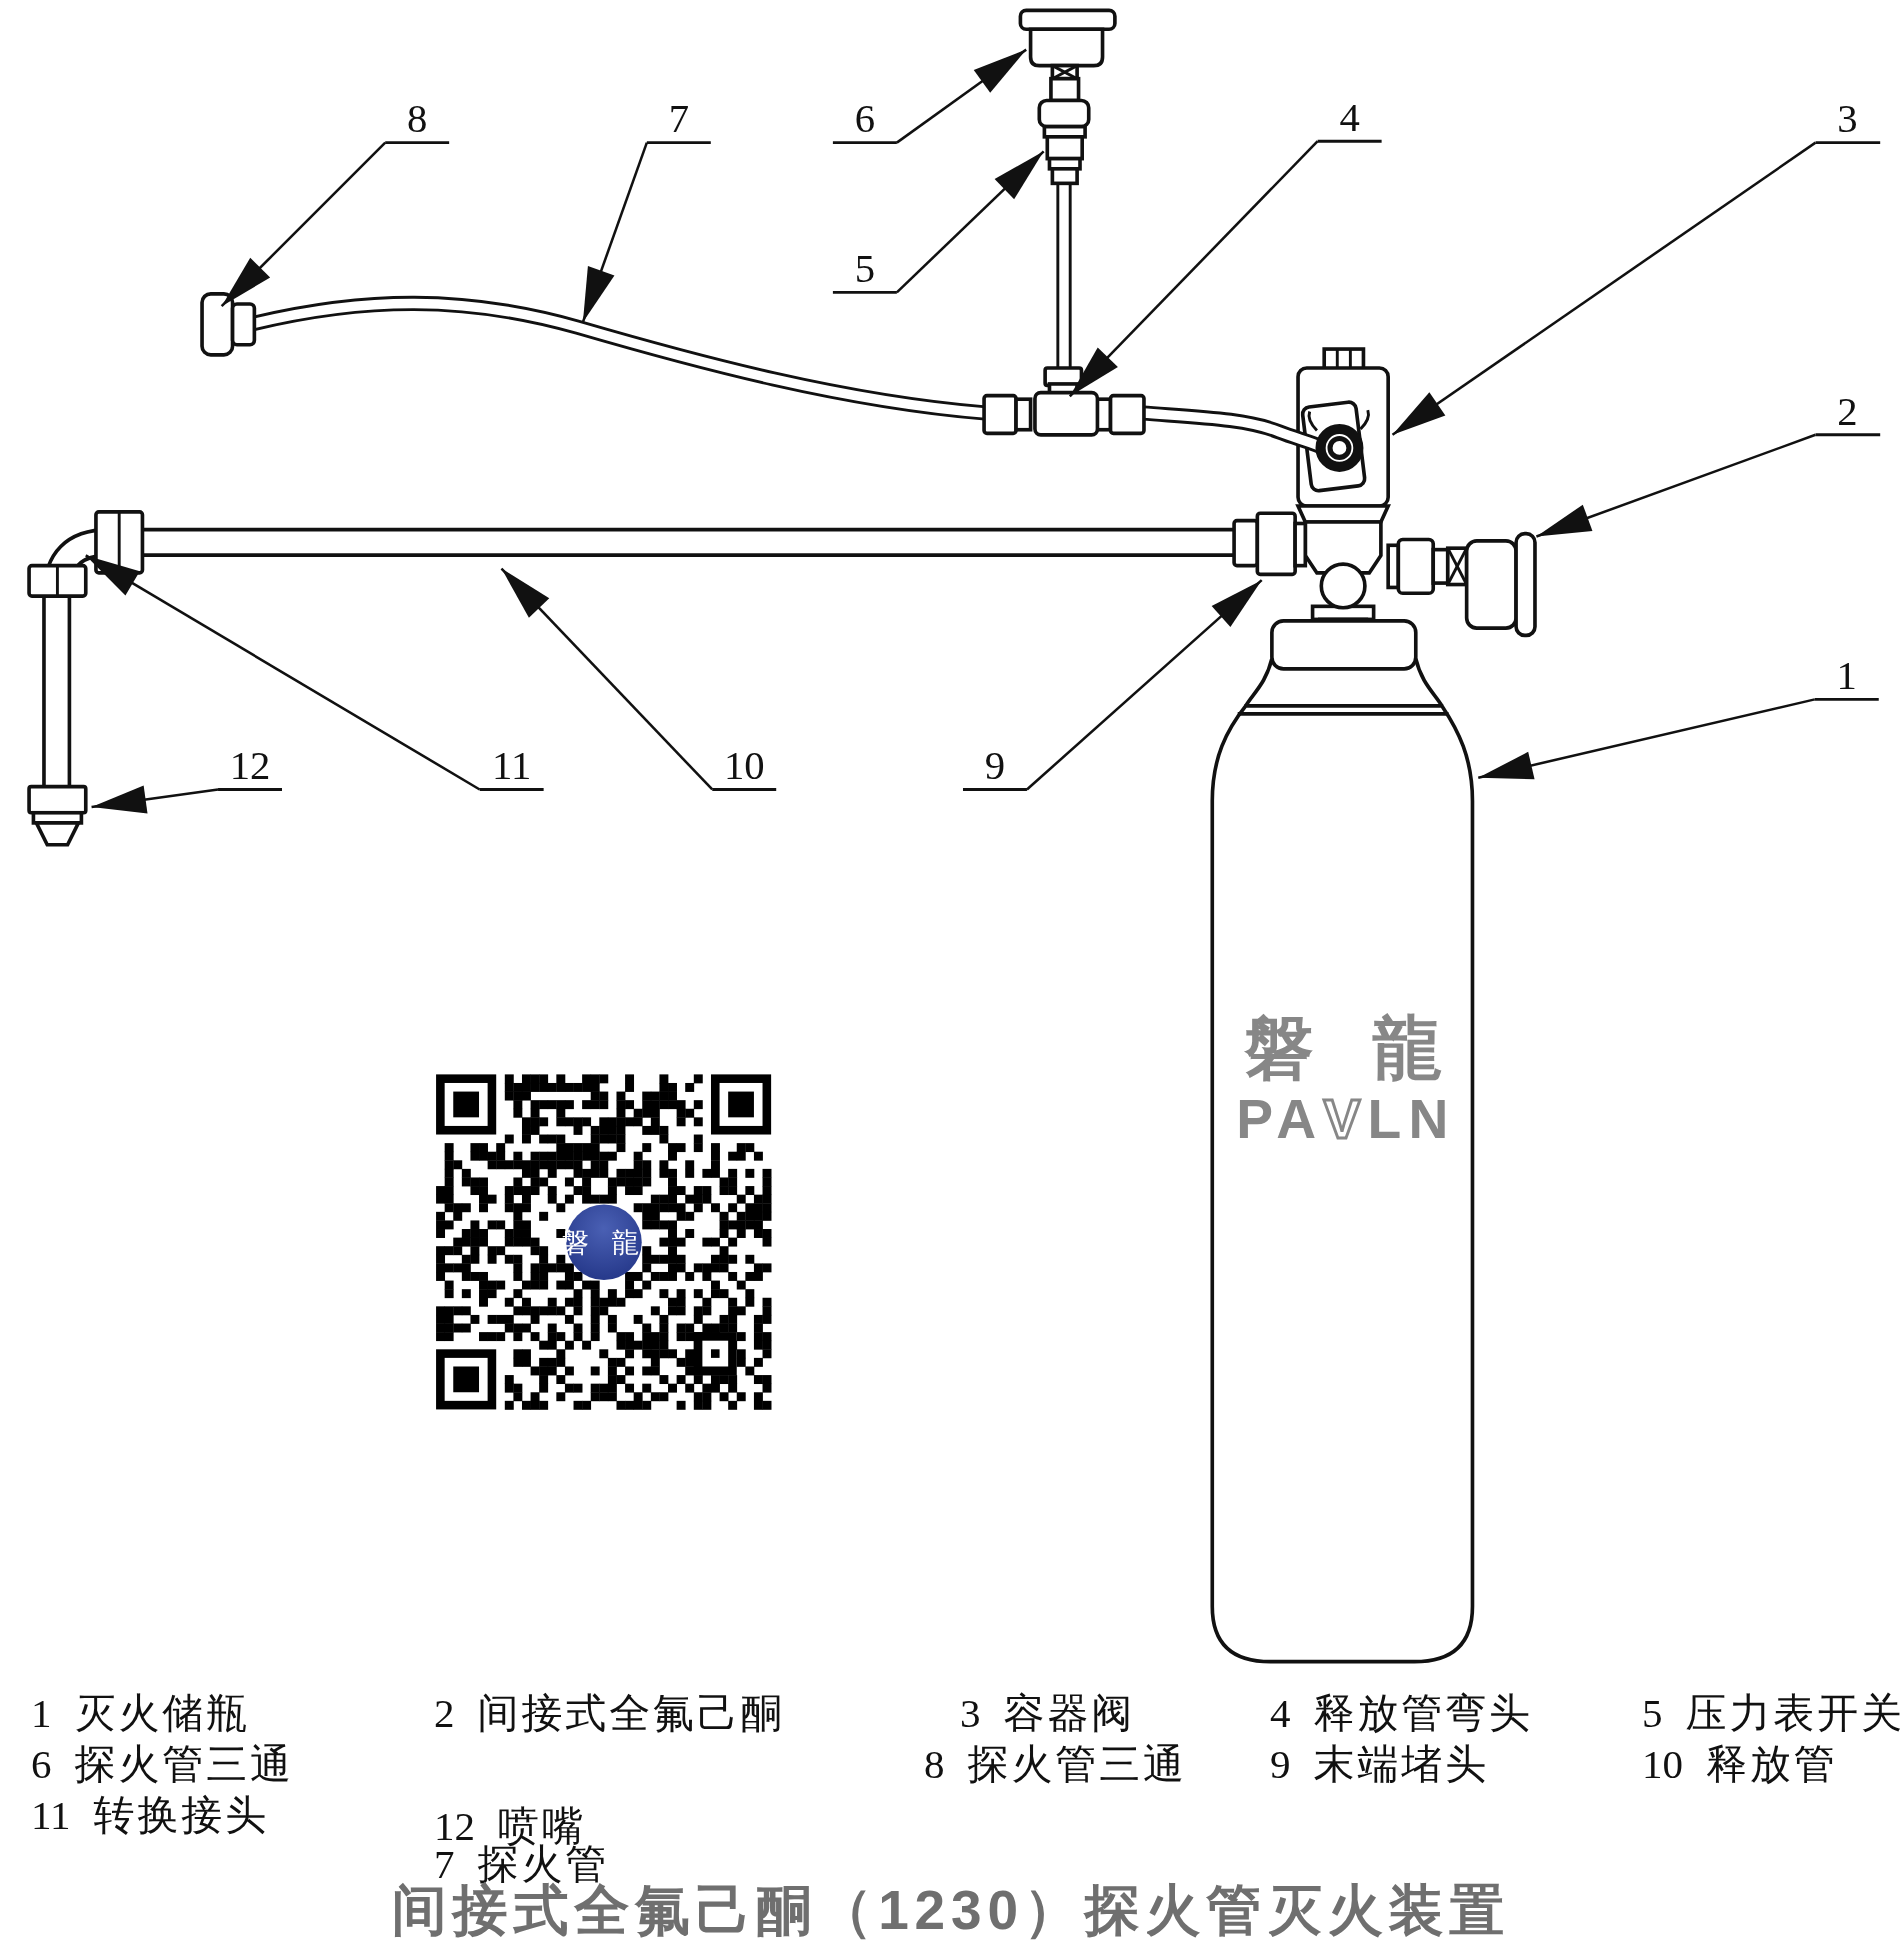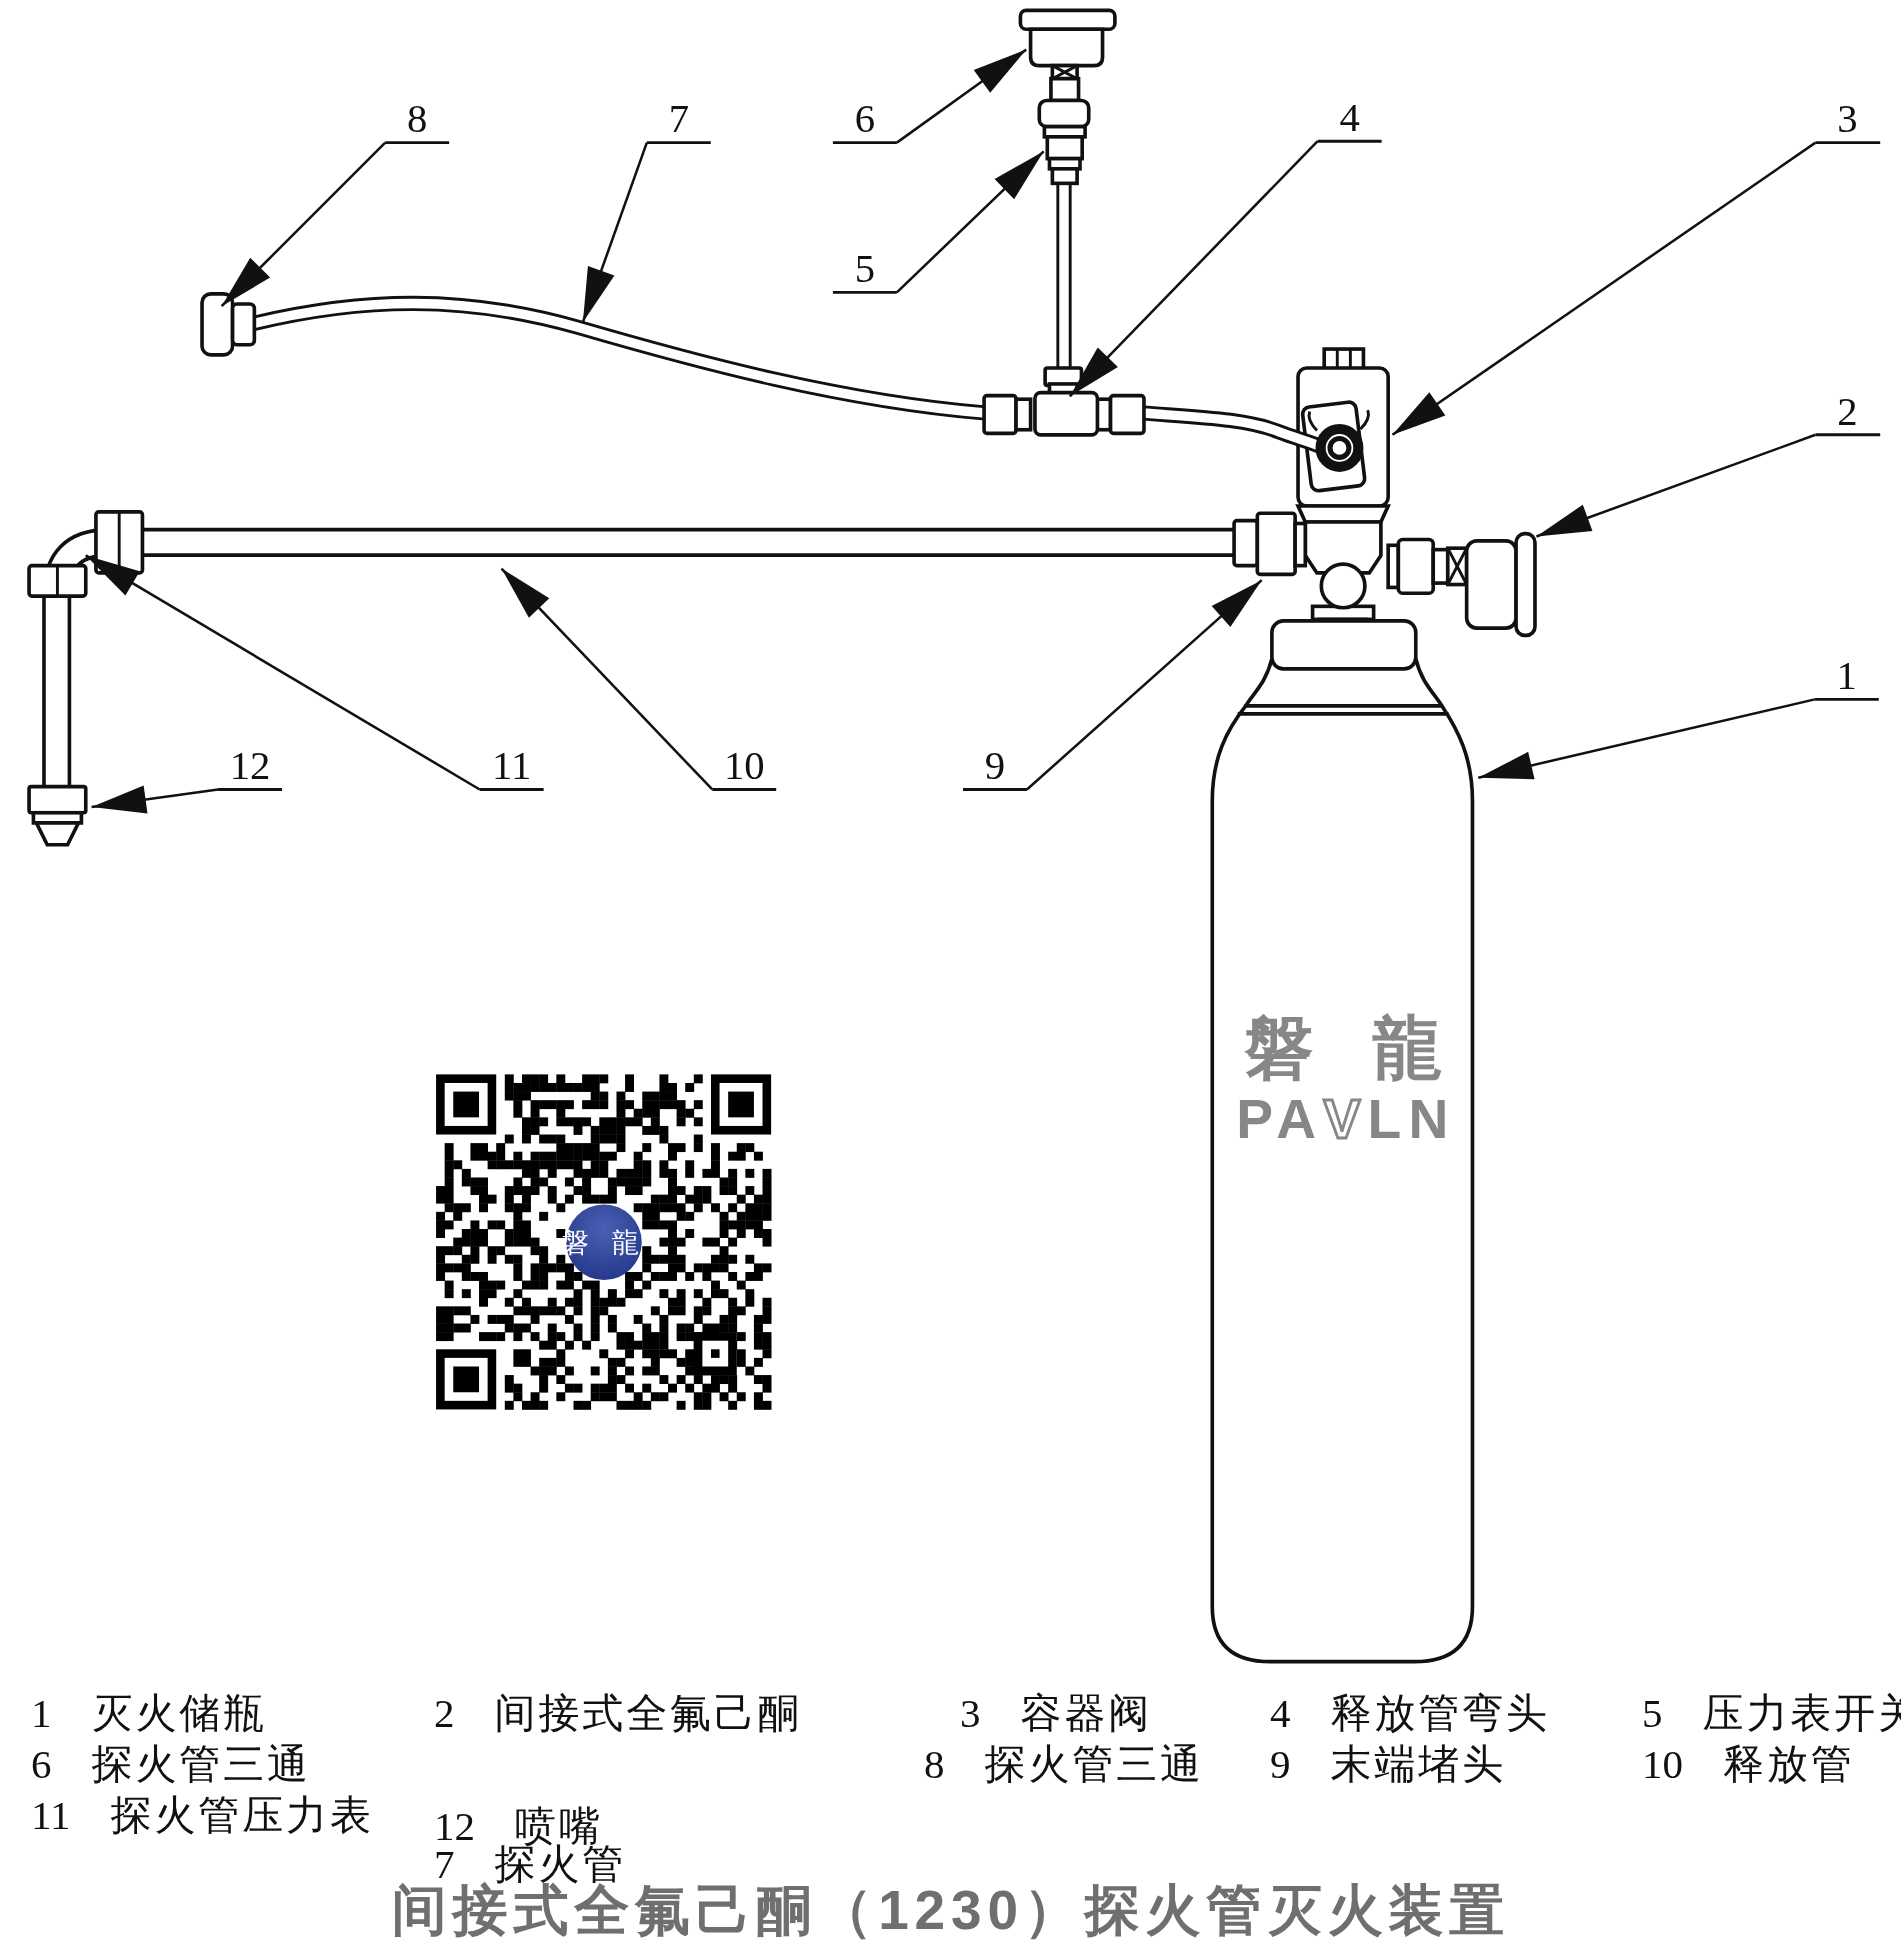--- a/index.html
+++ b/index.html
@@ -20,21 +20,21 @@
   .pipe-i{stroke:#ffffff;fill:none;}
   .leader{stroke:var(--ink);stroke-width:3.5;fill:none;}
   .uline{stroke:var(--ink);stroke-width:4;}
   .callout-num{font-family:"Liberation Serif","DejaVu Serif",serif;font-size:56px;fill:var(--ink);text-anchor:middle;}
   .brand-cjk{font-family:"Liberation Sans","DejaVu Sans",sans-serif;font-weight:bold;font-size:96px;fill:var(--brand-gray);letter-spacing:80px;text-anchor:middle;}
   .brand-latin{font-family:"Liberation Sans","DejaVu Sans",sans-serif;font-weight:bold;font-size:76px;fill:var(--brand-gray);letter-spacing:10px;text-anchor:middle;}
   .qr-logo-text{font-family:"Liberation Sans","DejaVu Sans",sans-serif;font-size:38px;fill:#ffffff;letter-spacing:10px;text-anchor:middle;}
   .legend{position:absolute;left:0;top:0;width:100%;color:var(--ink);}
   .li{position:absolute;white-space:nowrap;font-size:41px;line-height:1;}
   .li .num{display:inline-block;}
-  .li .nm{display:inline-block;margin-left:40px;letter-spacing:2.9px;}
+  .li .nm{display:inline-block;margin-left:23px;letter-spacing:2.9px;}
   .title{position:absolute;left:0;top:1874px;width:100%;text-align:center;
          font-family:"Liberation Sans","DejaVu Sans",sans-serif;font-weight:bold;
          font-size:55px;color:var(--title-gray);letter-spacing:5.8px;}
 </style>
 </head>
 <body>
 
 <div id="stage">
 
 <svg id="art" viewBox="0 0 2617 2677" xmlns="http://www.w3.org/2000/svg">
@@ -866,20 +866,20 @@
   <div class="li" style="left:31px;top:1693px"><span class="num">1</span><span class="nm">灭火储瓶</span></div>
   <div class="li" style="left:434px;top:1693px"><span class="num">2</span><span class="nm">间接式全氟己酮</span></div>
   <div class="li" style="left:960px;top:1693px"><span class="num">3</span><span class="nm">容器阀</span></div>
   <div class="li" style="left:1270px;top:1693px"><span class="num">4</span><span class="nm">释放管弯头</span></div>
   <div class="li" style="left:1642px;top:1693px"><span class="num">5</span><span class="nm">压力表开关</span></div>
   <div class="li" style="left:31px;top:1744px"><span class="num">6</span><span class="nm">探火管三通</span></div>
   <div class="li" style="left:434px;top:1844px"><span class="num">7</span><span class="nm">探火管</span></div>
   <div class="li" style="left:924px;top:1744px"><span class="num">8</span><span class="nm">探火管三通</span></div>
   <div class="li" style="left:1270px;top:1744px"><span class="num">9</span><span class="nm">末端堵头</span></div>
   <div class="li" style="left:1642px;top:1744px"><span class="num">10</span><span class="nm">释放管</span></div>
-  <div class="li" style="left:31px;top:1795px"><span class="num">11</span><span class="nm">探火管压力表</span></div>
+  <div class="li" style="left:31px;top:1795px"><span class="num">11</span><span class="nm">转换接头</span></div>
   <div class="li" style="left:434px;top:1806px"><span class="num">12</span><span class="nm">喷嘴</span></div>
 </div>
 
 <div class="title">间接式全氟己酮（1230）探火管灭火装置</div>
 
 </div>
 
 
 </body></html>

